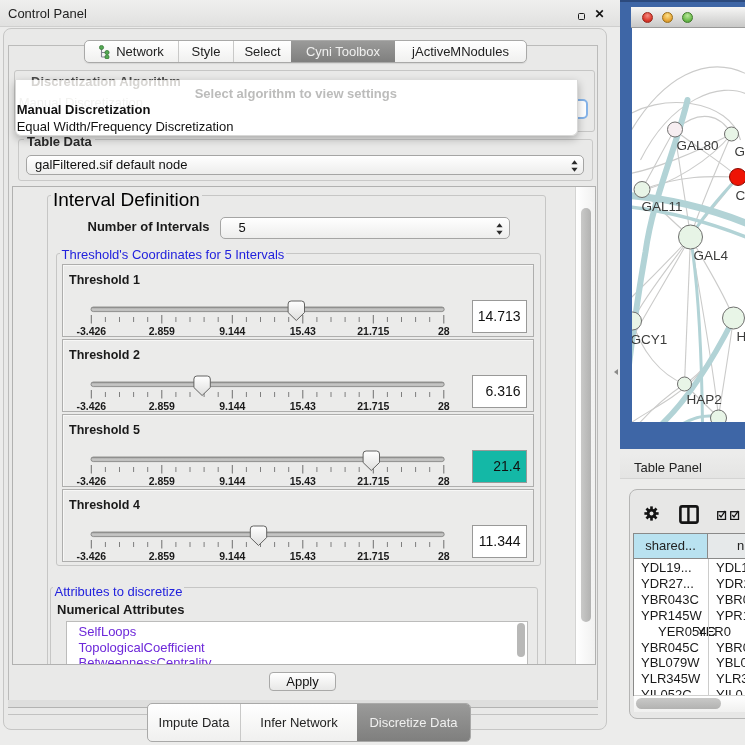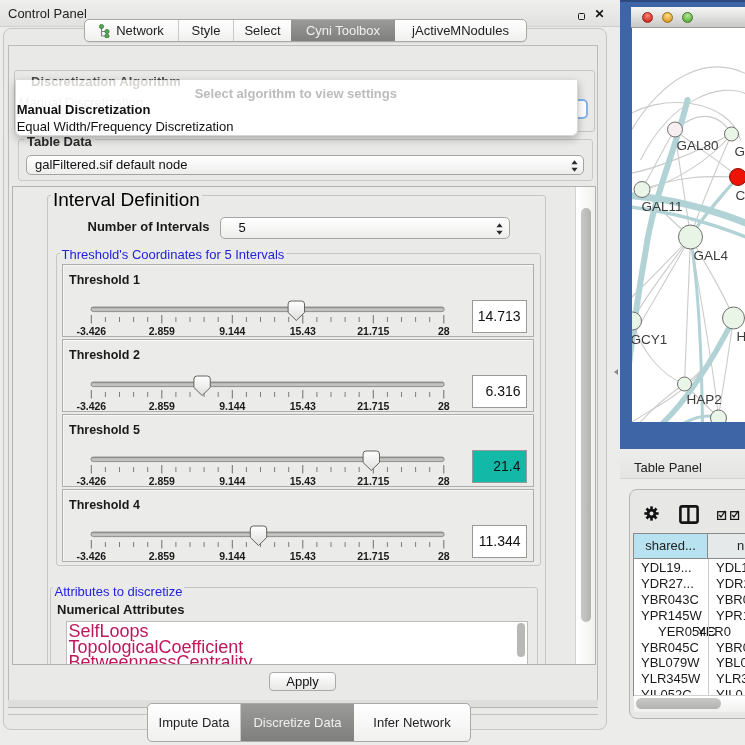--- a/index.html
+++ b/index.html
@@ -14,21 +14,21 @@
 <div class="abs" style="left:8px;top:6px;font-size:13px;color:#222;">Control Panel</div>
 <div class="abs" style="left:578px;top:12.5px;width:7px;height:7px;border:1.3px solid #1a1a1a;border-radius:1.5px;"></div>
 <div class="abs" style="left:594.5px;top:7px;font-size:12px;font-weight:bold;color:#111;">✕</div>
 
 <div class="abs" style="left:2.5px;top:28px;width:604.5px;height:702px;border:1px solid #c6c6c5;border-radius:8px;background:#e9e9e8;"></div>
 
 <div class="abs" style="left:7.5px;top:45px;width:590.5px;height:663px;border:1px solid #bbbbba;background:#e9e9e8;"></div>
 <div class="abs" style="left:7.5px;top:700px;width:590.5px;height:8px;background:#dededd;border-bottom:1px solid #b3b3b2;"></div>
 <div class="abs" style="left:7.5px;top:714px;width:590.5px;height:1px;background:#c2c2c1;"></div>
 
-<div class="abs" style="left:84px;top:19px;width:443px;height:23px;background:linear-gradient(#ffffff,#f0f0ef);border:1px solid #a9a9a8;border-radius:5px;box-shadow:0 1px 1px rgba(0,0,0,0.08);overflow:hidden;display:flex;">
+<div class="abs" style="left:84px;top:40px;width:443px;height:23px;background:linear-gradient(#ffffff,#f0f0ef);border:1px solid #a9a9a8;border-radius:5px;box-shadow:0 1px 1px rgba(0,0,0,0.08);overflow:hidden;display:flex;">
   <div style="width:94px;border-right:1px solid #c9c9c8;display:flex;align-items:center;justify-content:center;font-size:13px;color:#222;">
     <svg width="12" height="14" viewBox="0 0 12 14" style="margin-right:5px;">
       <path d="M2.5 3.5 L2.5 12" stroke="#808090" stroke-width="1.1" fill="none"></path>
       <path d="M2.5 7.5 L7.5 7.5 M2.5 12 L7.5 12" stroke="#808090" stroke-width="1.1" fill="none"></path>
       <circle cx="2.5" cy="2.5" r="2.1" fill="#53a853" stroke="#2c702c" stroke-width="0.7"></circle>
       <circle cx="8" cy="7.5" r="2.1" fill="#53a853" stroke="#2c702c" stroke-width="0.7"></circle>
       <circle cx="8" cy="12" r="2.1" fill="#53a853" stroke="#2c702c" stroke-width="0.7"></circle>
     </svg>Network</div>
   <div style="width:55px;border-right:1px solid #c9c9c8;display:flex;align-items:center;justify-content:center;font-size:13px;color:#222;">Style</div>
   <div style="width:57px;display:flex;align-items:center;justify-content:center;font-size:13px;color:#222;">Select</div>
@@ -265,34 +265,34 @@
         <text x="380.8" y="69.5" text-anchor="middle" font-size="10.5" font-weight="bold" fill="#1a1a1a" font-family="Liberation Sans, sans-serif">28</text>
       <path d="M 187.3,39 Q 187.3,36 190.3,36 L 200.7,36 Q 203.7,36 203.7,39 L 203.7,47.5 L 195.5,55.5 L 187.3,47.5 Z" fill="url(#thg3)" stroke="#636362" stroke-width="1"></path>
     </svg>
     <div class="abs" style="left:409px;top:35px;width:54.5px;height:33px;background:#fff;border:1px solid #999998;font-size:14px;color:#111;text-align:right;line-height:31px;padding-right:5px;">11.344</div>
   </div>
 
   <div class="abs" style="left:36.7px;top:400px;width:488.6px;height:100px;border:1px solid #c6c6c5;border-radius:3px;"></div>
   <div class="abs" style="left:39.5px;top:397px;background:#eaeae9;padding:0 2px;font-size:13px;color:#2222dd;">Attributes to discretize</div>
   <div class="abs" style="left:44px;top:415px;font-size:13px;font-weight:bold;color:#1a1a1a;">Numerical Attributes</div>
   <div class="abs" style="left:52.5px;top:433.6px;width:462.5px;height:45px;background:#ffffff;border:1px solid #bcbcbb;overflow:hidden;">
-    <div style="font-size:18px;color:#be185d;padding-left:2px;line-height:15.5px;padding-top:2.5px;">SelfLoops<br>TopologicalCoefficient<br>BetweennessCentrality</div>
+    <div style="font-size:13px;color:#6d28d9;padding-left:12px;line-height:15.5px;padding-top:2.5px;">SelfLoops<br>TopologicalCoefficient<br>BetweennessCentrality</div>
     <div class="abs" style="right:2px;top:1.5px;width:8px;height:34px;background:#b8b8b7;border-radius:4px;"></div>
   </div>
 
   <div class="abs" style="left:562px;top:0;width:19.5px;height:477px;background:linear-gradient(90deg,#ffffff,#f1f1f0);border-left:1px solid #d4d4d3;"></div>
   <div class="abs" style="left:567.5px;top:21px;width:10px;height:414px;background:linear-gradient(90deg,#c9c9c8,#b2b2b1);border-radius:5.5px;"></div>
 </div>
 
 <div class="abs" style="left:269px;top:672px;width:67px;height:19px;background:linear-gradient(#ffffff,#e8e8e7);border:1px solid #a9a9a8;border-radius:4px;font-size:13px;color:#111;text-align:center;line-height:17px;">Apply</div>
 
 <div class="abs" style="left:147px;top:703px;width:324px;height:39px;background:linear-gradient(#ffffff,#f0f0ef);border:1px solid #a9a9a8;border-radius:5px;overflow:hidden;display:flex;">
   <div style="width:93px;display:flex;align-items:center;justify-content:center;font-size:13px;color:#222;border-right:1px solid #c9c9c8;">Impute Data</div>
+  <div style="flex:1;display:flex;align-items:center;justify-content:center;font-size:13px;color:#222;">Infer Network</div>
   <div style="width:113px;background:linear-gradient(#9a9a99,#7f7f7e);display:flex;align-items:center;justify-content:center;font-size:13px;color:#f0f0ef;">Discretize Data</div>
-  <div style="flex:1;display:flex;align-items:center;justify-content:center;font-size:13px;color:#222;">Infer Network</div>
 </div>
 
 <div class="abs" style="left:614px;top:369px;width:0;height:0;border-top:3px solid transparent;border-bottom:3px solid transparent;border-right:4px solid #8a8a89;"></div>
 
 <div class="abs" style="left:620px;top:0;width:125px;height:449px;background:#3e66a6;"></div>
 <div class="abs" style="left:620px;top:0;width:125px;height:2px;background:#2c4a7d;"></div>
 
 <div class="abs" style="left:631px;top:7px;width:114px;height:21px;background:linear-gradient(#f6f6f5,#c9c9c8);border-bottom:1px solid #9a9a99;"></div>
 <div class="abs" style="left:641.5px;top:11.5px;width:11px;height:11px;border-radius:50%;background:radial-gradient(circle at 50% 30%,#f28b82,#dd3b2f 60%,#b02318);border:0.5px solid #99261c;"></div>
 <div class="abs" style="left:661.5px;top:11.5px;width:11px;height:11px;border-radius:50%;background:radial-gradient(circle at 50% 30%,#fbe08a,#e8a83a 60%,#c07f1a);border:0.5px solid #9a6f18;"></div>

